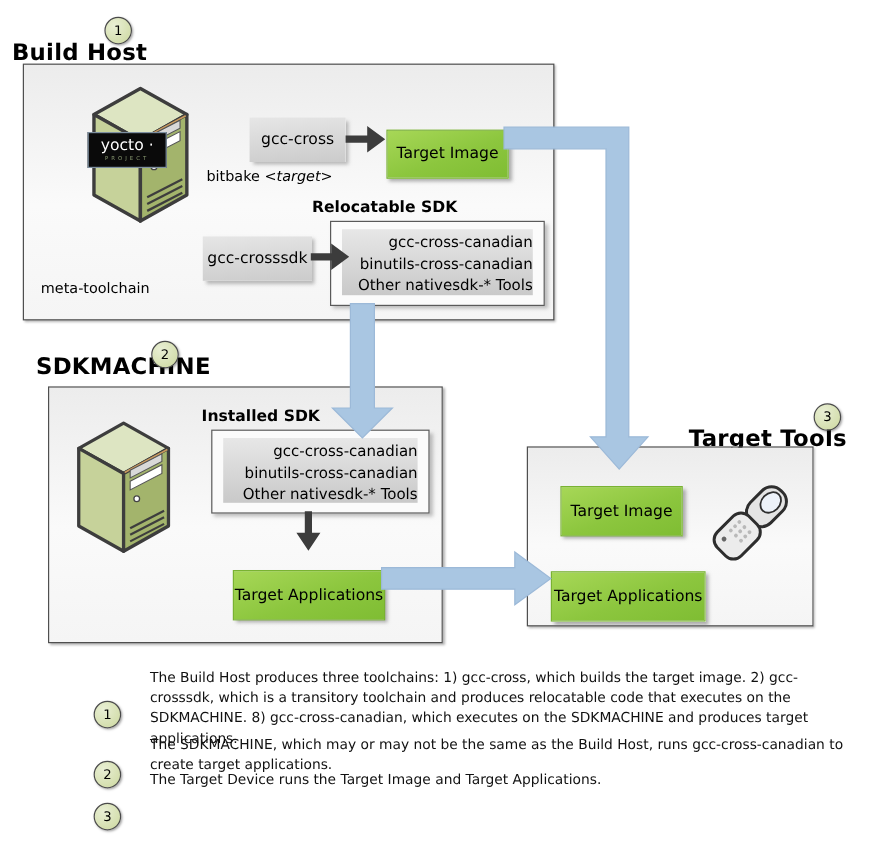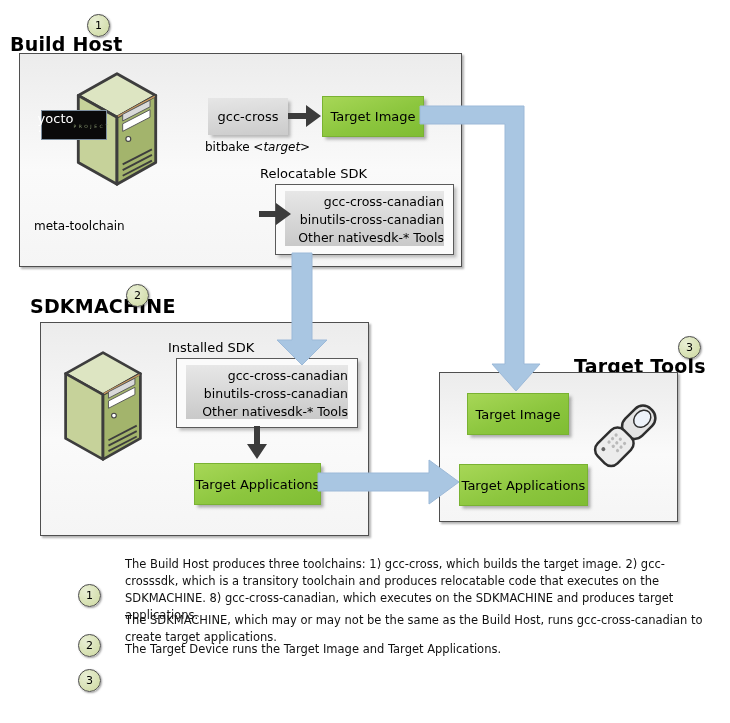--- a/index.html
+++ b/index.html
@@ -21,37 +21,37 @@
   }
   .cmdbox{
     position:absolute;background:linear-gradient(175deg,#e6e6e6,#cbcbcb);
     box-shadow:2.5px 2.5px 3px rgba(130,130,130,.55);
     display:flex;align-items:center;justify-content:center;font-size:13px;z-index:3;
   }
   .greenbox{
     position:absolute;background:linear-gradient(160deg,#a7d757 0%,#8cc63e 55%,#7fbd33 100%);
     border:1px solid #79b232;box-shadow:2.5px 2.5px 3px rgba(120,120,120,.6);
     display:flex;align-items:center;justify-content:center;text-align:left;
-    font-size:13px;line-height:19px;z-index:3;
+    font-size:13px;line-height:19px;z-index:3;margin-top:12px;
   }
   .listpanel{
     position:absolute;background:#fbfbfb;border:1px solid #5a5a5a;
     box-shadow:2.5px 2.5px 3px rgba(130,130,130,.5);z-index:2;
   }
   .listgray{
     position:absolute;left:9px;top:6px;right:9px;bottom:8px;
     background:linear-gradient(180deg,#e7e7e7,#c9c9c9);
     font-size:12.5px;line-height:18px;padding:2px 0 0 8px;box-sizing:border-box;text-align:right;
   }
   .cmdtext{position:absolute;font-size:12px;white-space:nowrap;z-index:3;}
   .cmdtext i{font-style:italic;}
-  .subhead{position:absolute;font-size:13px;font-weight:normal;white-space:nowrap;z-index:3;}
+  .subhead{position:absolute;font-size:13px;font-weight:bold;white-space:nowrap;z-index:3;}
   .yocto{
     position:absolute;width:64px;height:28px;background:#0a0a0a;border:1px solid #7d8fa0;
-    z-index:4;display:flex;flex-direction:row;align-items:center;justify-content:center;
+    z-index:4;display:flex;flex-direction:column;align-items:center;justify-content:center;margin-left:32px;
   }
   .yocto .t{color:#fff;font-size:13px;line-height:13px;}
   .yocto .s{color:#8a9a72;font-size:4.5px;letter-spacing:2.5px;margin-top:2px;}
   .icon-abs{position:absolute;z-index:2;}
   .arrows{position:absolute;left:0;top:0;z-index:5;pointer-events:none;}
   .note-row{position:absolute;z-index:2;}
   .note-text{position:absolute;font-size:11.5px;line-height:17px;color:#111;}
 </style>
 </head>
 <body>
@@ -82,36 +82,37 @@
 
     <div class="yocto" style="left:21px;top:56px">
       <div class="t">yocto ·</div>
       <div class="s">PROJECT</div>
     </div>
 
     <div class="cmdbox" style="left:188px;top:44px;width:80px;height:37px">gcc-cross</div>
 
     <div class="greenbox" style="left:302px;top:42px;width:100px;height:39px">Target Image</div>
 
-    <div class="cmdtext" style="left:185px;top:86px">
+    <div class="cmdtext" style="left:152px;top:86px">
       <span>bitbake &lt;</span><i>target</i><span>&gt;</span>
     </div>
 
     <div class="subhead" style="left:240px;top:112px">Relocatable SDK</div>
 
     <div class="listpanel" style="left:255px;top:130px;width:177px;height:69px">
       <div class="listgray">
         <div>gcc-cross-canadian</div>
         <div>binutils-cross-canadian</div>
         <div>Other nativesdk-* Tools</div>
       </div>
     </div>
 
-
-    <div class="cmdtext" style="left:14px;top:165px">meta-toolchain</div>
+    <div class="cmdbox" style="left:149px;top:143px;width:91px;height:37px">gcc-crosssdk</div>
+
+    <div class="cmdtext" style="left:14px;top:179px">meta-toolchain</div>
 
   </div>
 
   <div class="sec-label" style="left:30px;top:295px">SDKMACHINE</div>
   <div class="badge" style="left:126px;top:284px">2</div>
 
   <div class="panel" style="left:40px;top:322px;width:327px;height:212px">
 
     <svg class="icon-abs" style="left:20px;top:26px" width="84" height="114" viewBox="0 0 90 125">
       <g stroke="#3d3d3d" stroke-width="3" stroke-linejoin="round">

